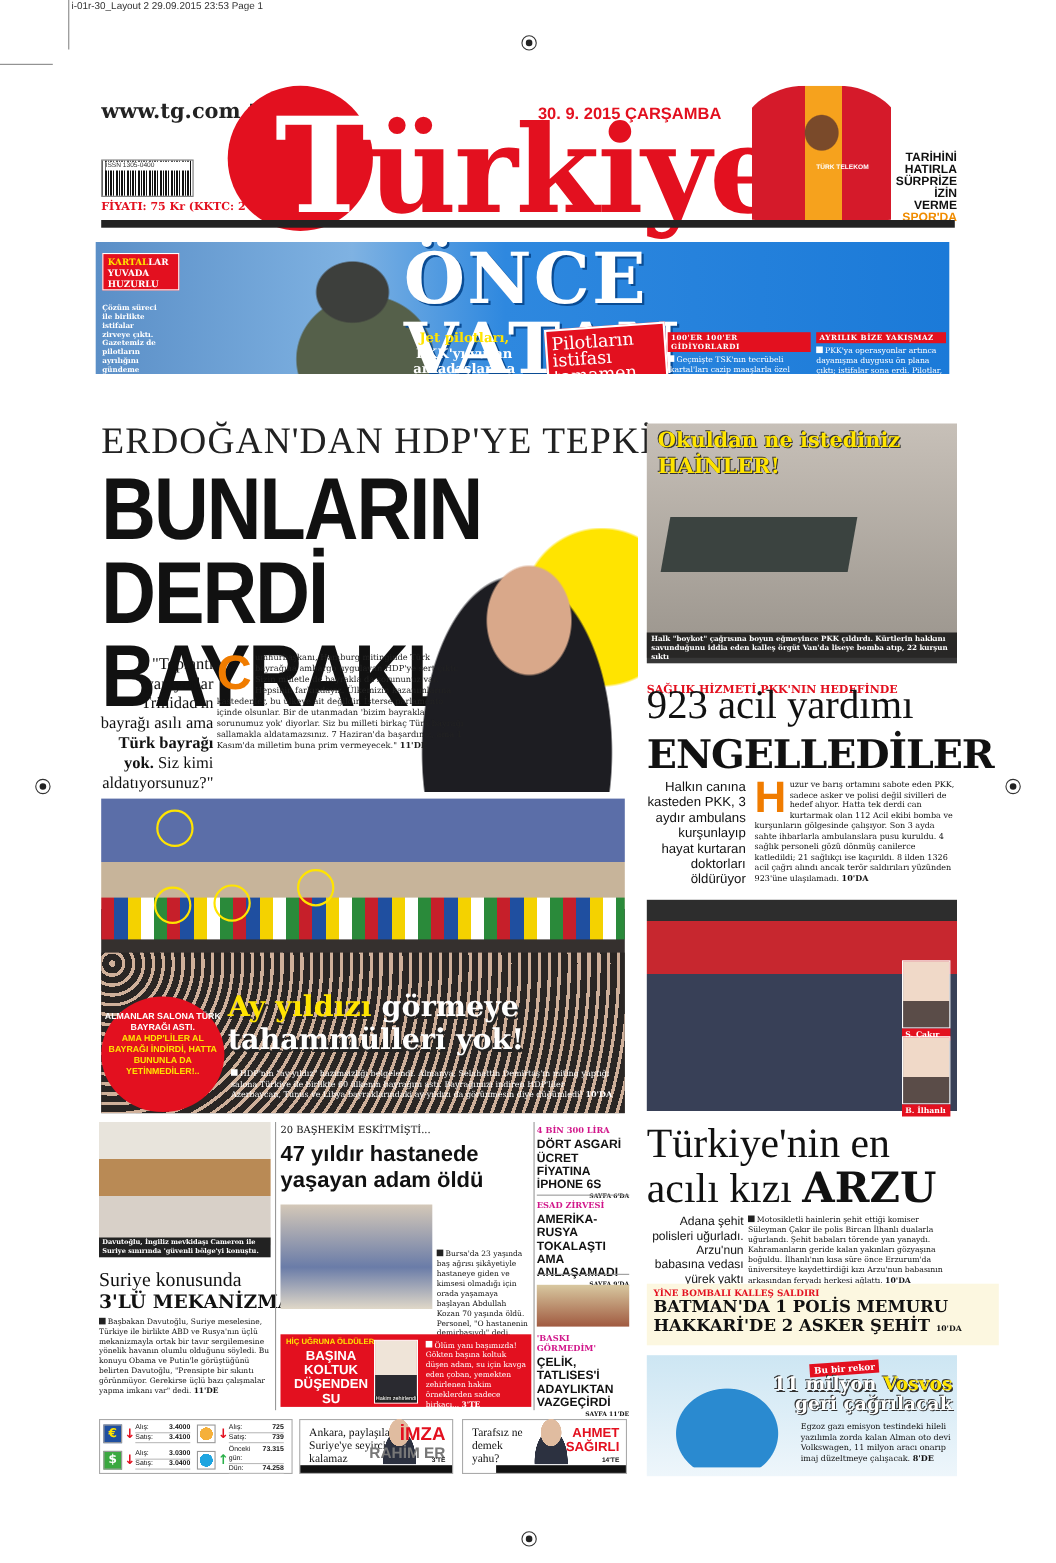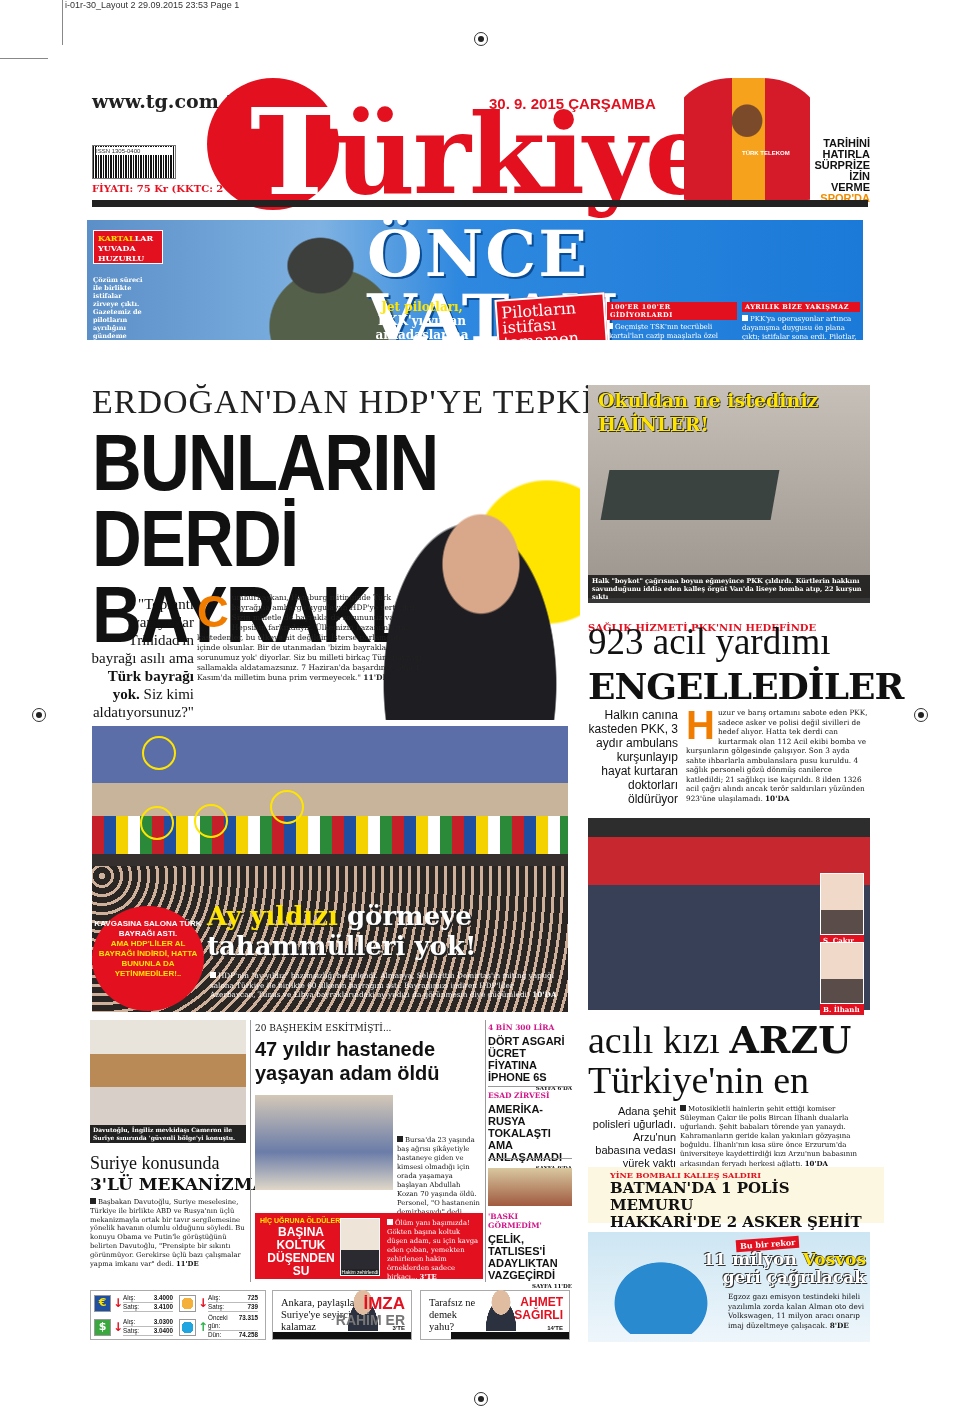--- a/index.html
+++ b/index.html
@@ -66,21 +66,21 @@
 .ay{left:115px;top:175px;font:bold 26px "DejaVu Serif",serif;color:#fff;line-height:30px;text-shadow:2px 2px 0 #222}
 .ay .y{color:#ffe400}
 .ay-body{left:118px;top:245px;width:350px;font:7.3px "DejaVu Serif",serif;color:#fff;line-height:9.5px}
 .funeral{left:588px;top:818px;width:282px;height:192px;background:linear-gradient(180deg,#2d2d2d 0 10%,#c7272f 10% 35%,#384057 35% 100%)}
 .mug{width:44px;height:62px;background:linear-gradient(180deg,#f0d9c8 0 60%,#5a4c48 60%);border:1px solid #fff}
 .mugcap{background:#e3101f;color:#fff;font:bold 7px "DejaVu Serif",serif;padding:1px 3px;text-align:left}
 .turk-1{left:588px;top:1020px;font:38px "Liberation Serif",serif;color:#111;line-height:40px}
 .turk-1 b{font-family:"DejaVu Serif",serif}
 .arzu-side{left:588px;top:1105px;width:88px;font:11px "Liberation Sans",sans-serif;text-align:right;line-height:13px}
 .arzu-body{left:680px;top:1105px;width:190px;font:7px "DejaVu Serif",serif;line-height:9px}
-.batman{left:588px;top:1167px;width:296px;height:56px;background:#fcf7e0;padding:3px 22px}
+.batman{left:588px;top:1167px;width:320px;height:56px;background:#fcf7e0;padding:3px 6px}
 .batman-k{font:bold 8px "DejaVu Serif",serif;color:#e3101f}
 .batman-h{font:bold 15px "DejaVu Serif",serif;line-height:17px;color:#111}
 .batman-h small{font-size:7px}
 .vw{left:588px;top:1232px;width:282px;height:110px;background:linear-gradient(180deg,#cde6f3,#eef6fb)}
 .car{left:8px;top:14px;width:130px;height:88px;background:radial-gradient(ellipse at 50% 65%,#2a8ad0 0 50%,transparent 51%)}
 .vw-tag{left:148px;top:6px;background:#e3101f;color:#fff;font:bold 8px "DejaVu Serif",serif;padding:1px 4px;transform:rotate(-4deg)}
 .vw-h{left:110px;top:18px;width:168px;text-align:right;font:bold 17px "DejaVu Serif",serif;color:#fff;line-height:18px;text-shadow:1px 1px 0 #333,-1px -1px 0 #333}
 .vw-h .y{color:#ffe400}
 .vw-body{left:140px;top:60px;width:138px;text-align:left;font:7.3px "DejaVu Serif",serif;line-height:9.5px}
 .cam-photo{left:90px;top:1020px;width:156px;height:112px;background:linear-gradient(180deg,#e8e4dc 0 30%,#b98a55 30% 60%,#d8d0c8 60%)}
@@ -194,37 +194,37 @@
 <div class="abs saglik-side">Halkın canına kasteden PKK, 3 aydır ambulans kurşunlayıp hayat kurtaran doktorları öldürüyor</div>
 <div class="abs saglik-body"><span class="dropH">H</span><span>uzur ve barış ortamını sabote eden PKK, sadece asker ve polisi değil sivilleri de hedef alıyor. Hatta tek derdi can kurtarmak olan 112 Acil ekibi bomba ve kurşunların gölgesinde çalışıyor. Son 3 ayda sahte ihbarlarla ambulanslara pusu kuruldu. 4 sağlık personeli gözü dönmüş canilerce katledildi; 21 sağlıkçı ise kaçırıldı. 8 ilden 1326 acil çağrı alındı ancak terör saldırıları yüzünden 923'üne ulaşılamadı.</span> <b>10'DA</b></div>
 
 <div class="abs rally">
   <div class="abs flags"></div>
   <div class="abs crowd"></div>
   <div class="abs circle" style="left:50px;top:10px"></div>
   <div class="abs circle" style="left:48px;top:80px"></div>
   <div class="abs circle" style="left:102px;top:78px"></div>
   <div class="abs circle" style="left:178px;top:64px"></div>
-  <div class="abs almanlar"><span>KAVGASINA SALONA TÜRK BAYRAĞI ASTI.</span><br><span class="y">AMA HDP'LİLER AL BAYRAĞI İNDİRDİ, HATTA BUNUNLA DA YETİNMEDİLER!..</span></div>
+  <div class="abs almanlar"><span>ALMANLAR SALONA TÜRK BAYRAĞI ASTI.</span><br><span class="y">AMA HDP'LİLER AL BAYRAĞI İNDİRDİ, HATTA BUNUNLA DA YETİNMEDİLER!..</span></div>
   <div class="abs ay"><span class="y">Ay yıldızı</span><span> görmeye tahammülleri yok!</span></div>
   <div class="abs ay-body"><span class="sq"></span><span>HDP'nin "ay-yıldız" hazımsızlığı belgelendi. Almanya, Selahattin Demirtaş'ın miting yaptığı salona Türkiye ile birlikte 60 ülkenin bayrağını astı. Bayrağımızı indiren HDP'liler Azerbaycan, Tunus ve Libya bayraklarındaki ay-yıldızı da görünmesin diye düğümledi!</span> <b>10'DA</b></div>
 </div>
 
 <div class="abs funeral"></div>
 <div class="abs" style="left:820px;top:873px">
     <div class="mug"></div>
     <div class="mugcap">S. Çakır</div>
   </div>
 <div class="abs" style="left:820px;top:942px">
     <div class="mug"></div>
     <div class="mugcap">B. İlhanlı</div>
   </div>
 <div class="abs turk-1">
+    <div>Türkiye'nin en</div>
     <div><span>acılı kızı </span><b>ARZU</b></div>
-    <div>Türkiye'nin en</div>
   </div>
 <div class="abs arzu-side">Adana şehit polisleri uğurladı. Arzu'nun babasına vedası yürek yaktı</div>
 <div class="abs arzu-body"><span class="sq" style="background:#222"></span><span>Motosikletli hainlerin şehit ettiği komiser Süleyman Çakır ile polis Bircan İlhanlı dualarla uğurlandı. Şehit babaları törende yan yanaydı. Kahramanların geride kalan yakınları gözyaşına boğuldu. İlhanlı'nın kısa süre önce Erzurum'da üniversiteye kaydettirdiği kızı Arzu'nun babasının arkasından feryadı herkesi ağlattı.</span> <b>10'DA</b></div>
 
 <div class="abs batman">
   <div class="batman-k">YİNE BOMBALI KALLEŞ SALDIRI</div>
   <div class="batman-h">BATMAN'DA 1 POLİS MEMURU</div>
   <div class="batman-h"><span>HAKKARİ'DE 2 ASKER ŞEHİT</span> <small>10'DA</small></div>
 </div>
 

